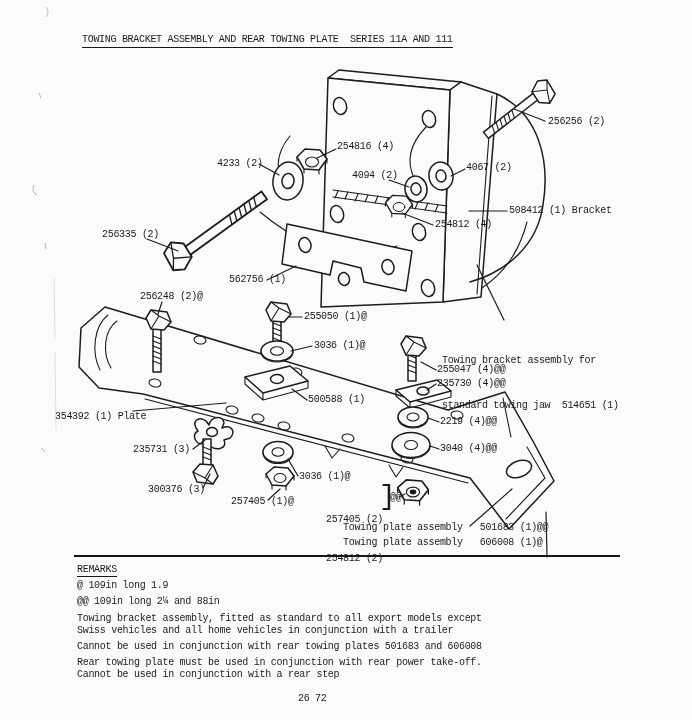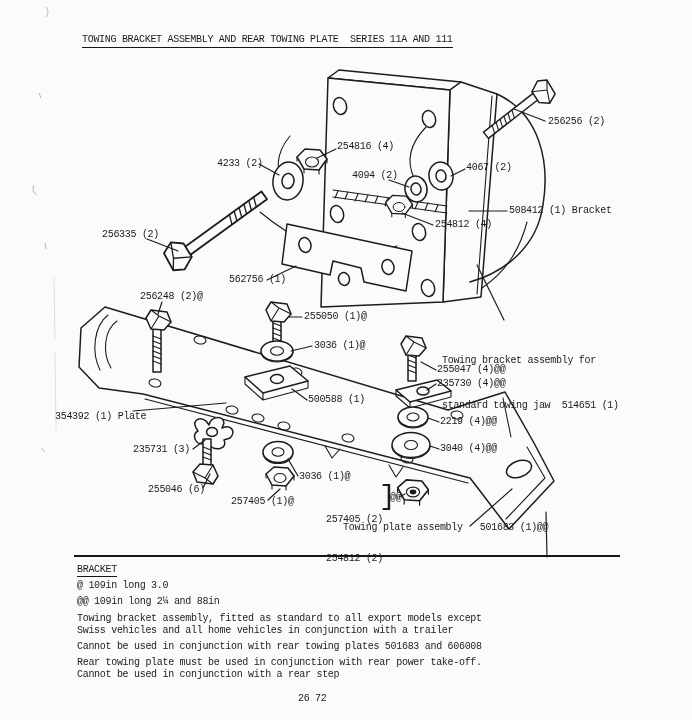--- a/index.html
+++ b/index.html
@@ -223,41 +223,42 @@
   <div class="t" style="left:140px;top:291px">256248 (2)@</div>
   <div class="t" style="left:304px;top:311px">255050 (1)@</div>
   <div class="t" style="left:314px;top:340px">3036 (1)@</div>
   <div class="t" style="left:437px;top:364px">255047 (4)@@</div>
   <div class="t" style="left:437px;top:378px">235730 (4)@@</div>
   <div class="t" style="left:308px;top:394px">500588 (1)</div>
   <div class="t" style="left:440px;top:416px">2219 (4)@@</div>
   <div class="t" style="left:440px;top:443px">3040 (4)@@</div>
   <div class="t" style="left:55px;top:411px">354392 (1) Plate</div>
   <div class="t" style="left:133px;top:444px">235731 (3)</div>
-  <div class="t" style="left:148px;top:484px">255046 (6)</div>
+  <div class="t" style="left:148px;top:484px">300376 (3)</div>
   <div class="t" style="left:299px;top:471px">3036 (1)@</div>
   <div class="t" style="left:231px;top:496px">257405 (1)@</div>
 
   <div class="t two" style="left:442px;top:323px">
     <div>Towing bracket assembly for</div>
     <div>standard towing jaw  514651 (1)</div>
   </div>
 
   <div class="t stk" style="left:326px;top:487px">
     <div>257405 (2)</div>
     <div>254812 (2)</div>
   </div>
   <div class="bracket-glyph" style="left:379px;top:483px">]</div>
   <div class="t" style="left:390px;top:492px">@@</div>
 
   <div class="t" style="left:343px;top:522px">Towing plate assembly   501683 (1)@@</div>
+  <div class="t" style="left:343px;top:537px">Towing plate assembly   606008 (1)@</div>
 
   <div class="rule" style="left:74px;top:555px;width:546px;height:2px"></div>
-  <div class="t u" style="left:77px;top:564px;padding-bottom:1px">BRACKET</div>
-  <div class="t" style="left:77px;top:580px">@ 109in long 3.0</div>
+  <div class="t u" style="left:77px;top:564px;padding-bottom:1px">REMARKS</div>
+  <div class="t" style="left:77px;top:580px">@ 109in long 1.9</div>
   <div class="t" style="left:77px;top:596px">@@ 109in long 2¼ and 88in</div>
   <div class="t" style="left:77px;top:613px">Towing bracket assembly, fitted as standard to all export models except</div>
   <div class="t" style="left:77px;top:625px">Swiss vehicles and all home vehicles in conjunction with a trailer</div>
   <div class="t" style="left:77px;top:641px">Cannot be used in conjunction with rear towing plates 501683 and 606008</div>
   <div class="t" style="left:77px;top:669px">Cannot be used in conjunction with a rear step</div>
   <div class="t" style="left:77px;top:657px">Rear towing plate must be used in conjunction with rear power take-off.</div>
 
   <div class="t" style="left:298px;top:693px">26 72</div>
 </div>
 

